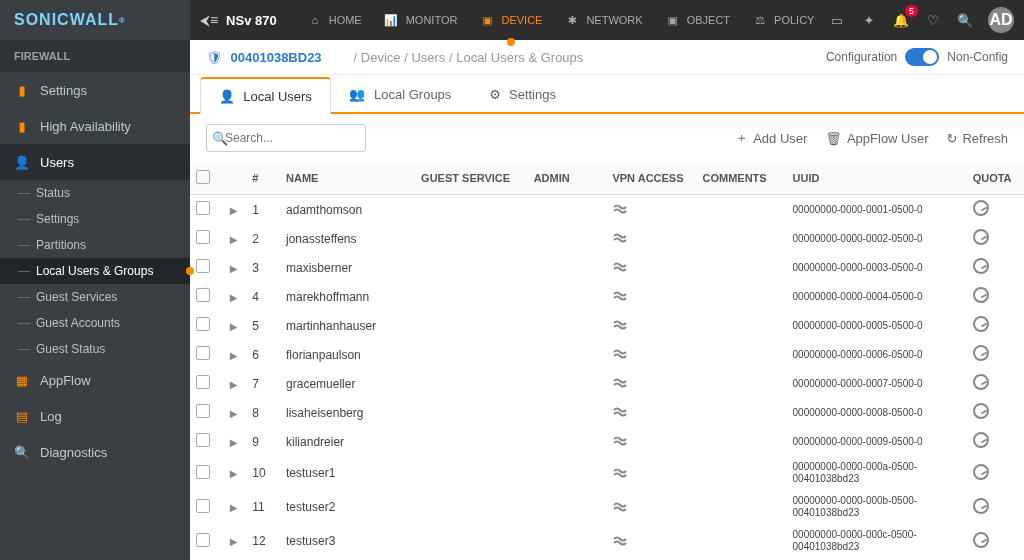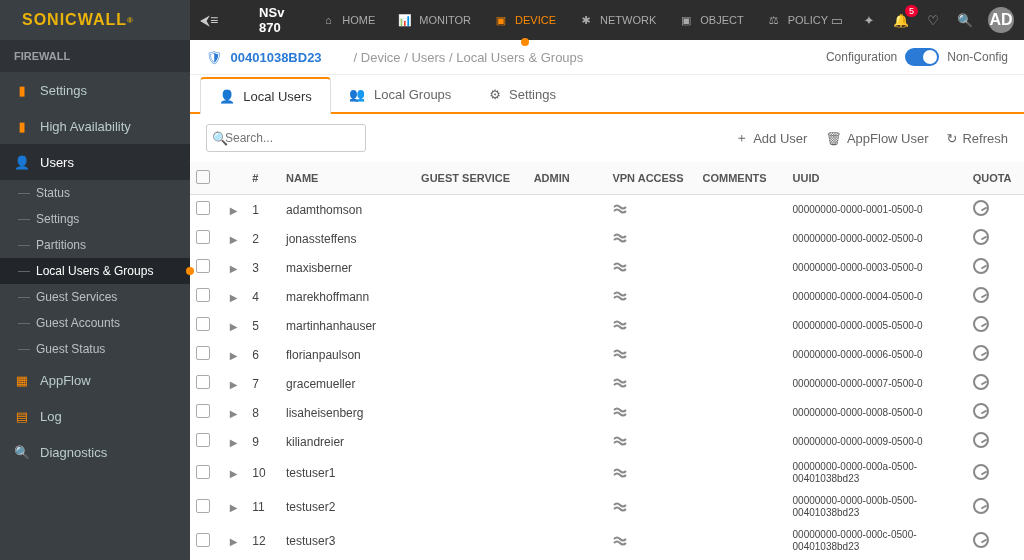--- a/index.html
+++ b/index.html
@@ -1,31 +1,31 @@
 <!DOCTYPE html>
 <html><head>
 <meta charset="utf-8">
 <style>
   * { box-sizing: border-box; margin: 0; padding: 0; }
   body { font-family: Arial, sans-serif; font-size: 13px; color: #333; width: 1024px; height: 560px; overflow: hidden; background: #fff; }
   .topbar { height: 40px; background: #2d2d2d; display: flex; align-items: center; padding: 0 10px; color: #ccc; }
   .topbar-left { display: flex; align-items: center; gap: 8px; margin-left: 190px; }
   .back-arrows { font-size: 14px; color: #ccc; }
-  .device-label { font-weight: bold; color: #fff; margin-left: 33px; }
+  .device-label { font-weight: bold; color: #fff; }
   .topnav { display: flex; align-items: center; gap: 22px; margin-left: 30px; }
   .topnav-item { display: flex; align-items: center; gap: 6px; font-size: 11px; color: #aaa; cursor: pointer; position: relative; padding: 12px 0; }
   .topnav-item.active { color: #ff8a00; }
   .topnav-item.active::after { content: ''; position: absolute; bottom: -6px; left: 50%; transform: translateX(-50%); width: 8px; height: 8px; background: #ff8a00; border-radius: 50%; }
   .topnav-icon { width: 16px; height: 16px; display: inline-flex; align-items: center; justify-content: center; }
   .topbar-right { margin-left: auto; display: flex; align-items: center; gap: 14px; }
   .topbar-right .icon-btn { width: 18px; height: 18px; color: #aaa; cursor: pointer; position: relative; display:flex; align-items:center; justify-content:center; }
   .badge { position: absolute; top: -6px; right: -8px; background: #e03; color: #fff; font-size: 9px; border-radius: 8px; padding: 1px 4px; }
   .avatar { width: 26px; height: 26px; border-radius: 50%; background: #888; color: #fff; display: flex; align-items: center; justify-content: center; font-size: 16px; font-weight: bold; }
   .sidebar { width: 190px; background: #3a3f44; color: #bcc0c4; display: flex; flex-direction: column; position: absolute; top: 0; left: 0; bottom: 0; }
-  .logo { height: 40px; display: flex; align-items: center; padding: 0 22px; color: #eab308; font-weight: bold; letter-spacing: 1px; font-size: 16px; background: #3a3f44; }
+  .logo { height: 40px; display: flex; align-items: center; padding: 0 14px; color: #7dd3fc; font-weight: bold; letter-spacing: 1px; font-size: 16px; background: #3a3f44; }
   .logo sup { font-size: 8px; }
   .sidebar-section { padding: 10px 14px; color: #9aa0a6; font-size: 11px; font-weight: bold; background: #2f3337; }
   .side-item { display: flex; align-items: center; gap: 10px; padding: 10px 14px; cursor: pointer; color: #bcc; font-size: 13px; }
   .side-item.group { font-weight: 500; }
   .side-item.active-group { background: #2a2e32; color: #fff; }
   .side-item .side-icon { width: 16px; height: 16px; display: inline-flex; align-items:center; justify-content:center; }
   .side-item.orange .side-icon { color: #ff8a00; }
   .side-sub { padding-left: 36px; font-size: 12px; padding-top: 6px; padding-bottom: 6px; display: flex; align-items: center; gap: 6px; position: relative; }
   .side-sub::before { content: '—'; position: absolute; left: 18px; color: #6a6f75; }
   .side-sub.active { background: #22262a; color: #fff; }

